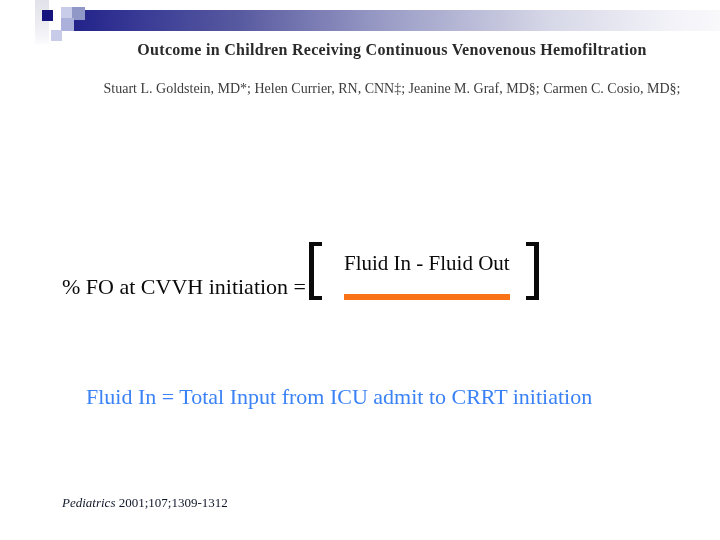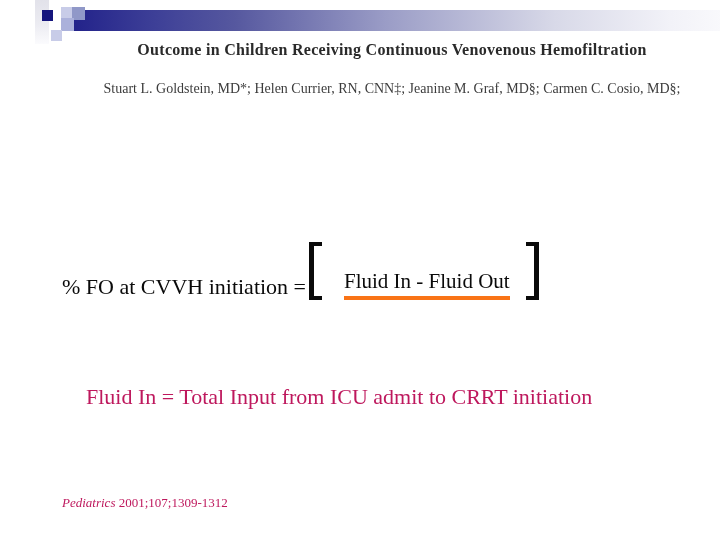--- a/index.html
+++ b/index.html
@@ -52,32 +52,32 @@
   .bracket {
     display:inline-block; width:13px; height:58px; box-sizing:border-box;
     flex:0 0 auto;
   }
   .bracket-left  { border-left:5px  solid #0a0a0a; border-top:4px solid #0a0a0a; border-bottom:4px solid #0a0a0a; margin-left:3px; }
   .bracket-right { border-right:5px solid #0a0a0a; border-top:4px solid #0a0a0a; border-bottom:4px solid #0a0a0a; margin-left:16px; }
   .fraction {
     display:inline-flex; flex-direction:column; margin-left:22px;
     font-size:21px; line-height:25px; text-align:left;
   }
-  .numerator   { border-bottom:4px solid #f97316; padding-bottom:2px; }
+  .numerator   { border-bottom:6px solid #f97316; padding-bottom:18px; }
   .denominator { padding-top:2px; }
   .multiplier  { margin-left:14px; }
 
   
   .definitions {
     position:absolute; left:54px; top:383px;
-    font-size:22px; line-height:27px; color:#be185d;
+    font-size:22px; line-height:27px; color:#3b82f6;
   }
 
   
-  .citation { position:absolute; left:30px; top:495px; font-size:13px; color:#be185d; }
+  .citation { position:absolute; left:30px; top:495px; font-size:13px; color:#0f172a; }
   .citation-journal { font-style:italic; }
 </style>
 </head>
 <body>
 
 <div class="slide">
 
   <div class="gradient-bar"></div>
   <div class="corner-strip"></div>
   <div class="sq sq-navy"></div>

